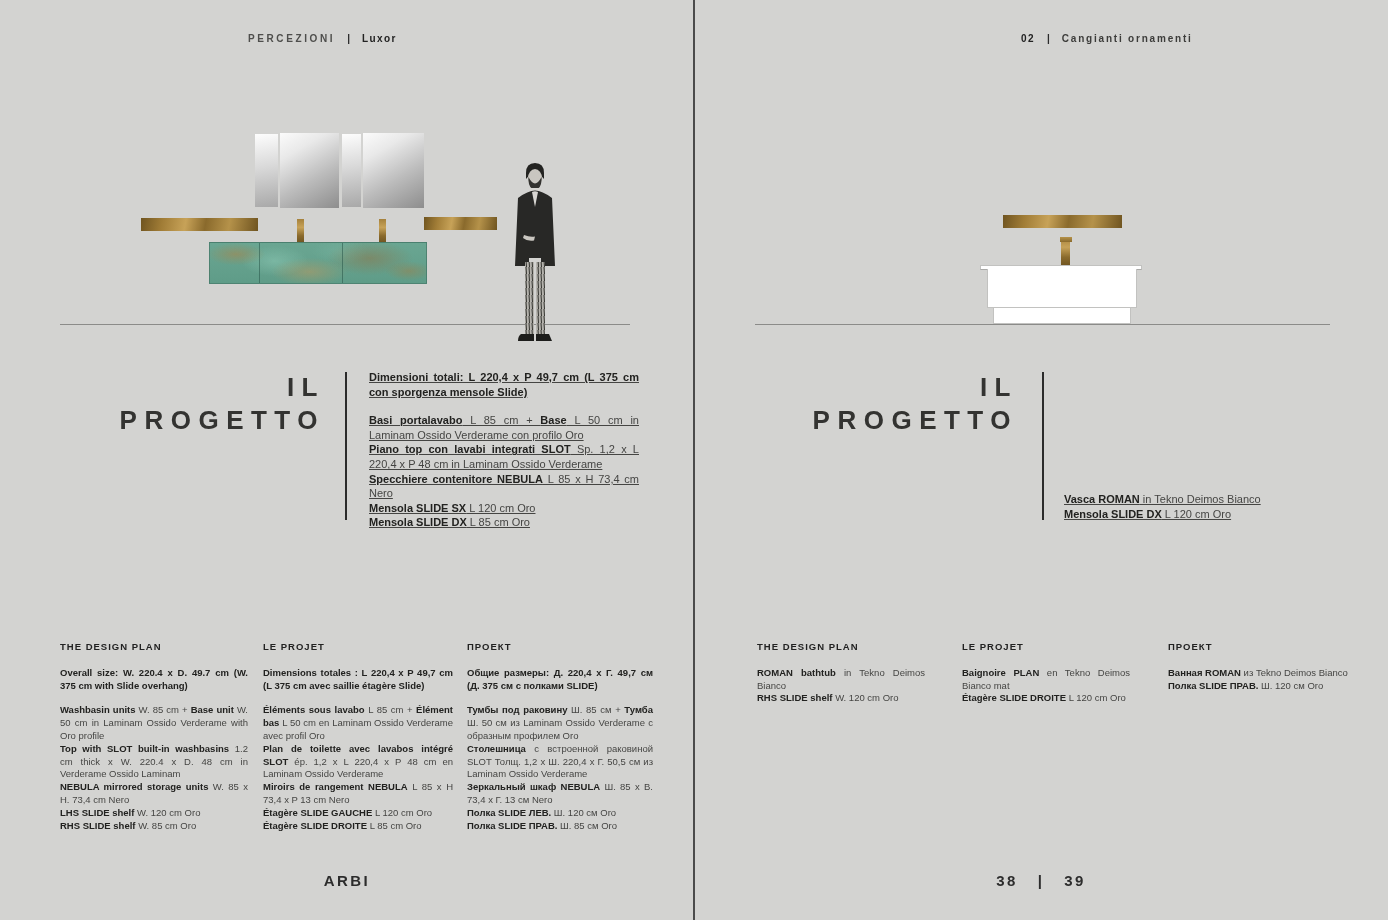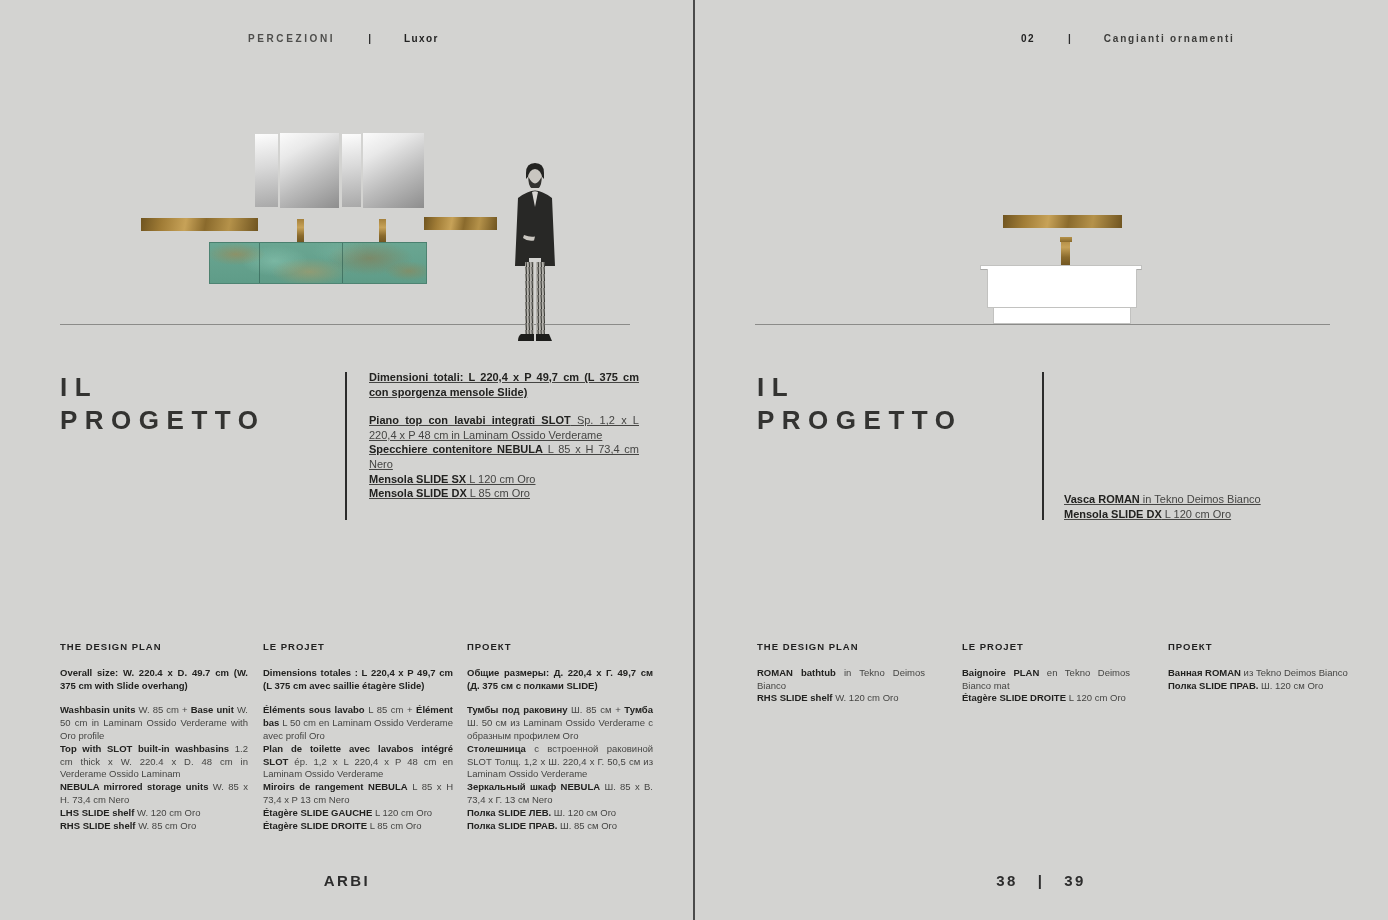--- a/index.html
+++ b/index.html
@@ -9,30 +9,30 @@
     font-family:"Liberation Sans", sans-serif;
     color:#3d3d3b;
     -webkit-font-smoothing:antialiased;
   }
   .abs{position:absolute;}
 
   
   .page-divider{left:693px;top:0;width:2px;height:920px;background:#4b4b4b;}
 
   
-  .eyebrow{top:33px;display:flex;align-items:center;gap:33px;font-size:10px;}
+  .eyebrow{top:33px;display:flex;align-items:center;gap:12px;font-size:10px;}
   .eyebrow .series{letter-spacing:2.6px;color:#4e4e4c;font-weight:bold;}
   .eyebrow .sep{color:#2c2c2c;font-weight:bold;}
   .eyebrow .strong{letter-spacing:1.4px;color:#222;font-weight:bold;}
   .eyebrow .light{letter-spacing:1.8px;color:#3c3c3a;font-weight:bold;}
 
   
   .project-title{
     font-size:26px;line-height:33px;font-weight:bold;color:#333331;
-    letter-spacing:7.5px;text-align:left;margin-right:-7.5px;
+    letter-spacing:7.5px;text-align:right;margin-right:-7.5px;
   }
   .vbar{width:2px;background:#2b2b2b;}
 
   
   .spec{font-size:11px;line-height:14.6px;color:#454543;text-decoration:underline;}
   .spec p{margin:0;text-align:justify;}
   .spec p.lead{margin:0 0 14px 0;font-weight:bold;color:#222;}
   .spec strong{font-weight:bold;color:#222220;}
 
   
@@ -129,20 +129,21 @@
 
   <div class="abs project-title" style="left:60px;top:371px;width:265px;">
     <div>IL</div>
     <div>PROGETTO</div>
   </div>
   <div class="abs vbar" style="left:345px;top:372px;height:148px;"></div>
 
   <div class="abs spec" style="left:369px;top:370px;width:270px;">
     <p class="lead"><strong>Dimensioni totali: L 220,4 x P 49,7 cm (L 375 cm con sporgenza mensole Slide)</strong></p>
     <div>
+        <p><strong>Basi portalavabo</strong><span> L 85 cm + </span><strong>Base</strong><span> L 50 cm in Laminam Ossido Verderame con profilo Oro</span></p>
         <p><strong>Piano top con lavabi integrati SLOT</strong><span> Sp. 1,2 x L 220,4 x P 48 cm in Laminam Ossido Verderame</span></p>
         <p><strong>Specchiere contenitore NEBULA</strong><span> L 85 x H 73,4 cm Nero</span></p>
         <p><strong>Mensola SLIDE SX</strong><span> L 120 cm Oro</span></p>
         <p><strong>Mensola SLIDE DX</strong><span> L 85 cm Oro</span></p>
       </div>
   </div>
 
   <div class="abs col" style="left:60px;top:641px;width:188px;">
     <h4>THE DESIGN PLAN</h4>
     <p class="lead"><strong>Overall size: W. 220.4 x D. 49.7 cm (W. 375 cm with Slide overhang)</strong></p>

